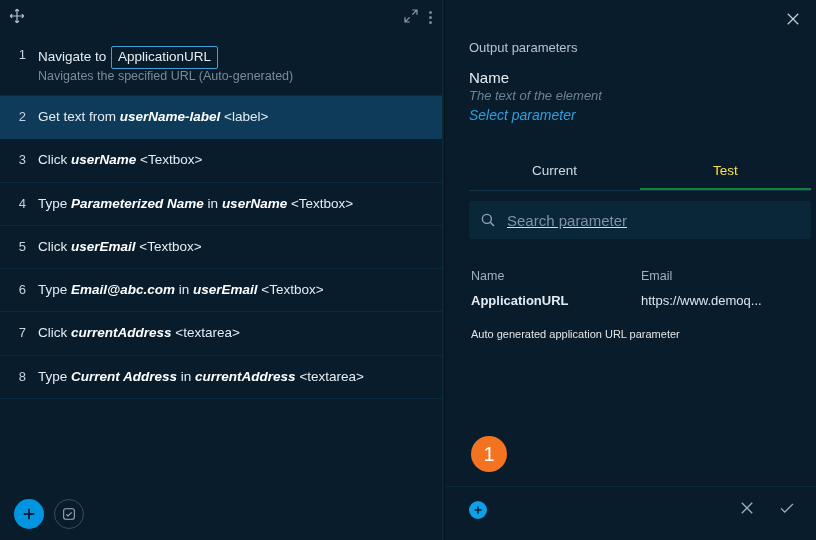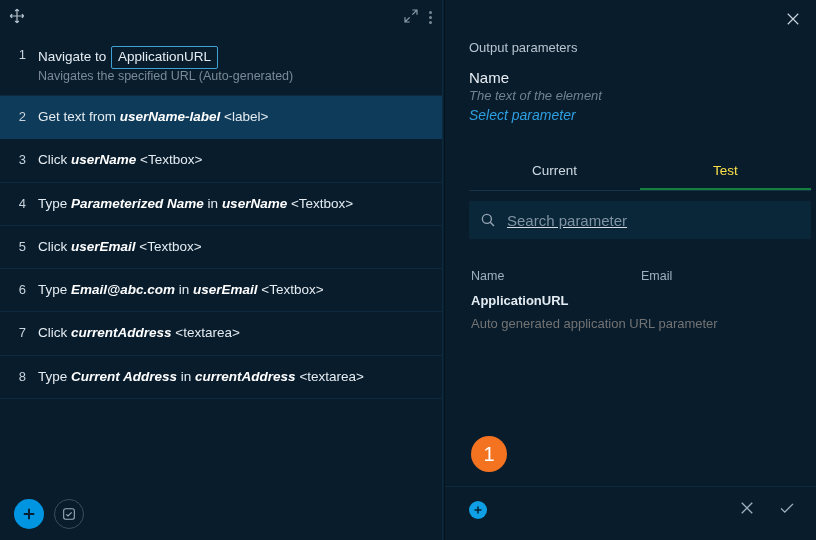--- a/index.html
+++ b/index.html
@@ -126,21 +126,21 @@
     padding: 0 2px;
   }
   .param-head .c1 { width:170px;}
   .param-row {
     display:flex; margin-top:10px; color:#e4ecf2; font-size:13px;
     padding:0 2px;
   }
   .param-row .c1 { width:170px; font-weight:600; }
   .param-row .c2 { color:#dde6ed; }
   .param-desc {
-    color:#737373; font-size:13px; margin-top:8px; padding:0 2px;
+    color:#e5e5e5; font-size:11px; margin-top:20px; padding:0 2px;
   }
   .big-badge {
     position:absolute; left:26px; bottom:60px;
     width:36px; height:36px; border-radius:50%;
     background:#f37321; color:#fff; font-size:20px;
     display:flex; align-items:center; justify-content:center;
   }
   .right-footer {
     position:absolute; left:0; right:0; bottom:0;
     height:46px; display:flex; align-items:center;
@@ -274,20 +274,21 @@
   </div>
 
   <div class="param-head">
     <div class="c1">Name</div>
     <div class="c2">Email</div>
   </div>
 
   <div id="params-body">
       <div class="param-row">
         <div class="c1">ApplicationURL</div>
+        <div class="c2">https://www.demoq...</div>
       </div>
       <div class="param-desc">Auto generated application URL parameter</div>
     </div>
 
   <div class="big-badge">1</div>
 
   <div class="right-footer">
     <div class="plus-mini">
       <svg viewBox="0 0 24 24" width="12" height="12" stroke="#052034" stroke-width="3" fill="none">
           <path d="M12 5v14M5 12h14"></path>

